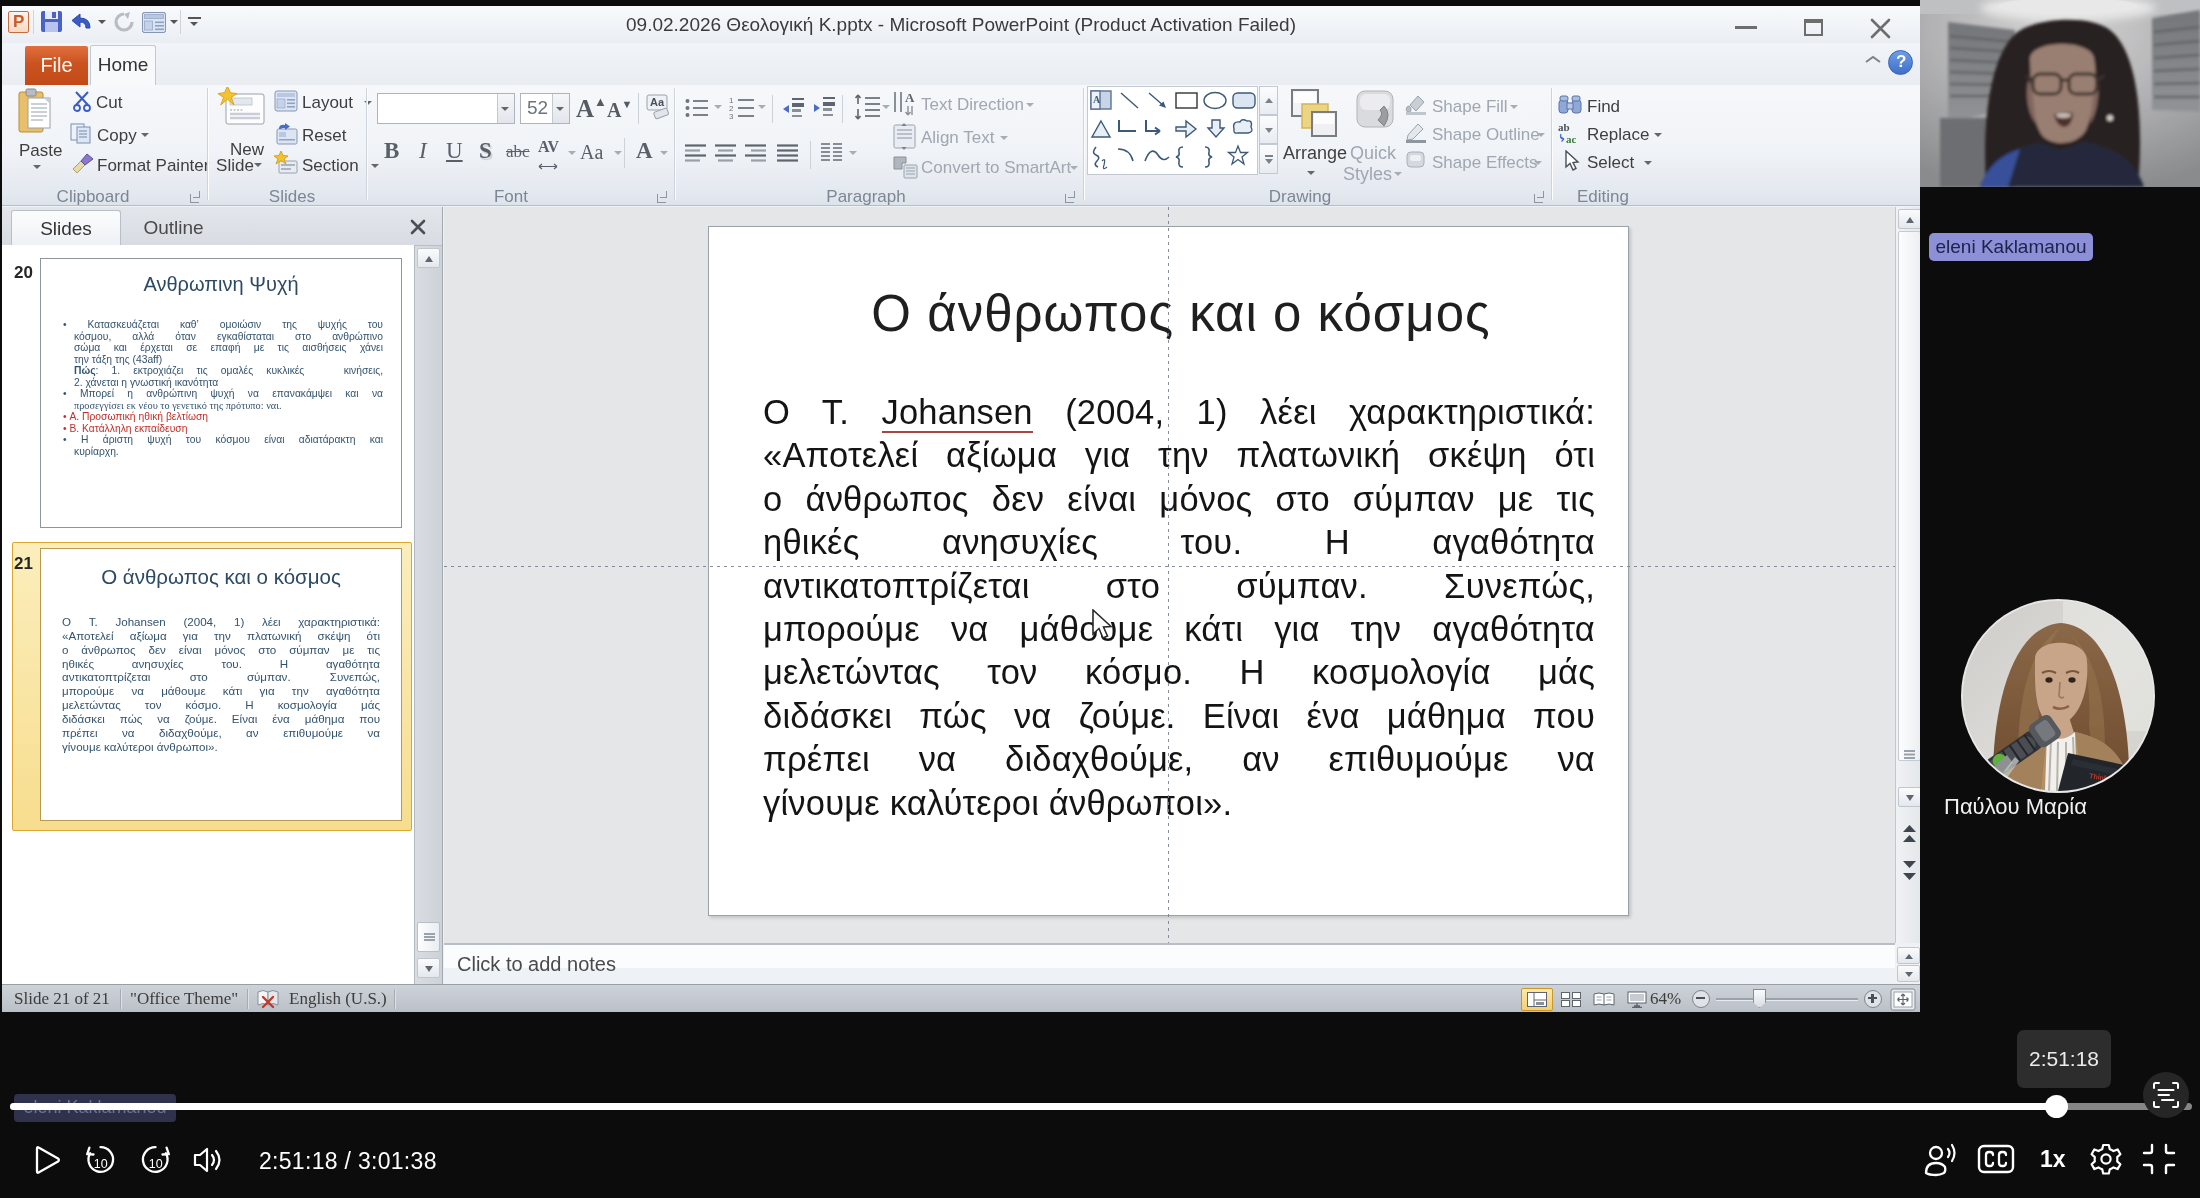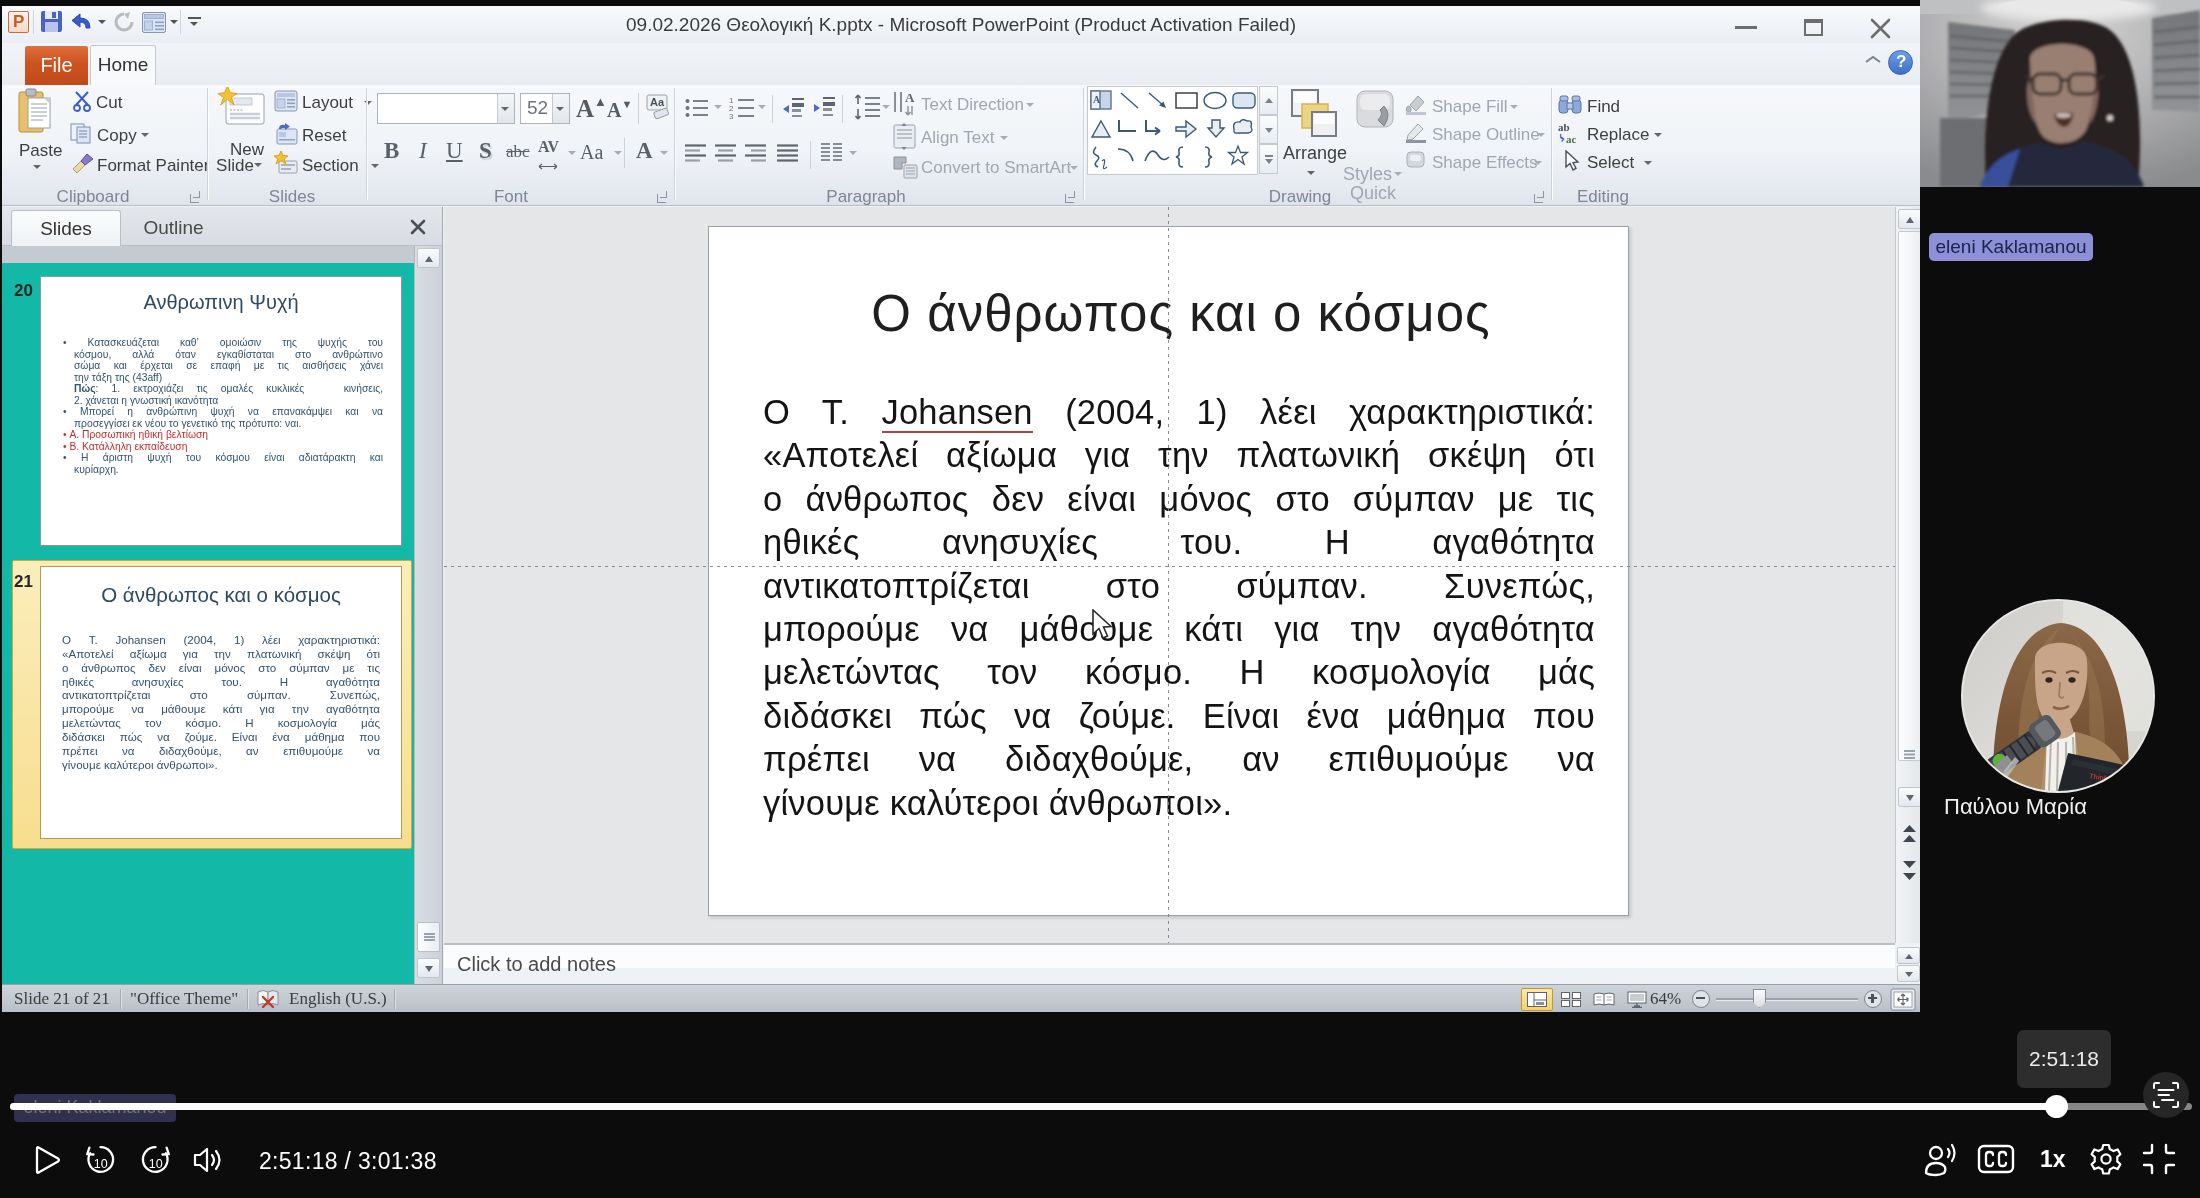--- a/index.html
+++ b/index.html
@@ -28,21 +28,21 @@
 .launch { position:absolute; width:9px; height:9px; border-left:1px solid #8d95a0; border-bottom:1px solid #8d95a0; }
 .launch:after { content:""; position:absolute; left:2px; top:-3px; width:6px; height:6px; border-right:1px solid #8d95a0; border-bottom:1px solid #8d95a0; }
 
 #content { position:absolute; left:0; top:201px; width:100%; height:777px; }
 
 
 #panel { position:absolute; left:0; top:0; width:441px; height:777px; background:#c5cad1; border-right:1px solid #a2a8b0; }
 #paneltabs { position:absolute; left:0; top:0; width:440px; height:39px; background:linear-gradient(#e3e7ec,#d8dce2); border-bottom:1px solid #b9bfc7; }
 #slidestab { position:absolute; left:9px; top:3px; width:110px; height:36px; background:linear-gradient(#fbfcfd,#eef1f4); border:1px solid #b9bfc7; border-bottom:none; border-radius:3px 3px 0 0; font-size:19px; color:#333; text-align:center; line-height:36px; }
 #outlinetab { position:absolute; left:119px; top:3px; width:105px; height:36px; font-size:19px; color:#4a4a4a; text-align:center; line-height:36px; }
-#thumbarea { position:absolute; left:0; top:56px; width:412px; height:872px; background:#14b8a6; }
+#thumbarea { position:absolute; left:0; top:38px; width:412px; height:872px; background:#ffffff; }
 #panelscroll { position:absolute; left:412px; top:39px; width:28px; height:738px; background:linear-gradient(90deg,#d9dde2,#cdd2d8); border-left:1px solid #b2b8c0; }
 
 .thumbnum { position:absolute; font-size:17px; font-weight:700; color:#262626; }
 .thumb { position:absolute; background:#fff; border:1px solid #8f959c; }
 
 
 #editor { position:absolute; left:442px; top:0; width:1451px; height:736px; background:#e5e6e8; }
 #vscroll { position:absolute; left:1893px; top:0; width:27px; height:736px; background:linear-gradient(90deg,#f0f2f4,#e4e7ea); border-left:1px solid #c2c7cd; }
 #notes { position:absolute; left:442px; top:736px; width:1451px; height:25px; background:#fbfcfd; border-top:2px solid #b9bec6; }
 #notescroll { position:absolute; left:1893px; top:738px; width:27px; height:39px; background:#eff1f3; }
@@ -412,21 +412,21 @@
         <rect x="22" y="24" width="24" height="24" fill="#f0f0f2" stroke="#787d83" stroke-width="2"></rect>
         <rect x="24" y="26" width="20" height="10" fill="#fcfcfd"></rect>
       </svg>
       <div class="btext" style="left:1281px;top:58px;font-size:18px;">Arrange</div>
       <div class="dd" style="left:1305px;top:86px;"></div>
       <svg class="abs" style="left:1352px;top:3px;" width="42" height="50" viewBox="0 0 42 50">
         <rect x="3" y="3" width="36" height="36" rx="8" fill="#d9dbde" stroke="#b0b3b8"></rect>
         <rect x="6" y="6" width="30" height="16" rx="6" fill="#ececee"></rect>
         <path d="M30 18 Q38 26 30 38 L24 32 Q30 26 26 22 Z" fill="#9a9da2" stroke="#7e8186"></path>
       </svg>
-      <div class="btextg" style="left:1347px;top:58px;width:48px;text-align:center;font-size:18px;margin-top:40px;">Quick</div>
+      <div class="btextg" style="left:1347px;top:58px;width:48px;text-align:center;font-size:18px;">Quick</div>
       <div class="btextg" style="left:1341px;top:79px;width:48px;text-align:center;font-size:18px;">Styles</div>
       <div class="dd ddg" style="left:1392px;top:87px;"></div>
       <svg class="abs" style="left:1402px;top:8px;" width="24" height="22" viewBox="0 0 24 22">
         <path d="M6 12 L14 3 L20 9 L12 18 Z" fill="#c9ced5" stroke="#9aa2ac"></path>
         <path d="M3 14 Q1 18 4 19 Q7 20 7 16 Q7 14 5 13 Z" fill="#b8bec6" stroke="#9aa2ac"></path>
         <rect x="2" y="19" width="20" height="3" fill="#c0c6cd"></rect>
       </svg>
       <div class="btextg" style="left:1430px;top:12px;">Shape Fill</div>
       <div class="dd ddg" style="left:1508px;top:20px;"></div>
       <svg class="abs" style="left:1402px;top:36px;" width="24" height="22" viewBox="0 0 24 22">
@@ -484,21 +484,21 @@
           <div class="thumb" style="left:38px;top:13px;width:362px;height:270px;">
             <div class="abs" style="left:0;top:14px;width:100%;text-align:center;font-size:20px;color:#2d4a63;">Ανθρωπινη Ψυχή</div>
             <div class="abs" style="left:22px;top:60px;width:320px;font-size:10.3px;color:#33536e;">
               <div class="t20l" style="padding-left:11px;text-indent:-11px;">•&nbsp;Κατασκευάζεται&nbsp;καθ’&nbsp;ομοιώσιν&nbsp;της&nbsp;ψυχής&nbsp;του</div>
               <div class="t20l" style="padding-left:11px;">κόσμου,&nbsp;αλλά&nbsp;όταν&nbsp;εγκαθίσταται&nbsp;στο&nbsp;ανθρώπινο</div>
               <div class="t20l" style="padding-left:11px;">σώμα&nbsp;και&nbsp;έρχεται&nbsp;σε&nbsp;επαφή&nbsp;με&nbsp;τις&nbsp;αισθήσεις&nbsp;χάνει</div>
               <div class="t20l" style="padding-left:11px;text-align:left;text-align-last:left;">την τάξη της (43aff)</div>
               <div class="t20l" style="padding-left:11px;"><b>Πώς</b>:&nbsp;1.&nbsp;εκτροχιάζει&nbsp;τις&nbsp;ομαλές&nbsp;κυκλικές&nbsp;&nbsp;&nbsp;κινήσεις,</div>
               <div class="t20l" style="padding-left:11px;text-align:left;text-align-last:left;">2. χάνεται η γνωστική ικανότητα</div>
               <div class="t20l" style="padding-left:11px;text-indent:-11px;">•&nbsp;Μπορεί&nbsp;η&nbsp;ανθρώπινη&nbsp;ψυχή&nbsp;να&nbsp;επανακάμψει&nbsp;και&nbsp;να</div>
-              <div class="t20l" style="padding-left:11px;text-align:right;text-align-last:left;">προσεγγίσει εκ νέου το γενετικό της πρότυπο: ναι.</div>
+              <div class="t20l" style="padding-left:11px;text-align:right;text-align-last:left;font-family:Liberation Serif, serif;">προσεγγίσει εκ νέου το γενετικό της πρότυπο: ναι.</div>
               <div class="t20l" style="padding-left:11px;text-indent:-11px;text-align:left;text-align-last:left;color:#c03028;">•&nbsp;Α. Προσωπική ηθική βελτίωση</div>
               <div class="t20l" style="padding-left:11px;text-indent:-11px;text-align:left;text-align-last:left;color:#c03028;">•&nbsp;Β. Κατάλληλη εκπαίδευση</div>
               <div class="t20l" style="padding-left:11px;text-indent:-11px;">•&nbsp;Η&nbsp;άριστη&nbsp;ψυχή&nbsp;του&nbsp;κόσμου&nbsp;είναι&nbsp;αδιατάρακτη&nbsp;και</div>
               <div class="t20l" style="padding-left:11px;text-align:left;text-align-last:left;">κυρίαρχη.</div>
             </div>
           </div>
           <div class="abs" style="left:10px;top:297px;width:400px;height:289px;background:linear-gradient(#fbeebc,#f7dd8e);border:1px solid #d9a62e;border-radius:2px;"></div>
           <div class="thumbnum" style="left:12px;top:309px;">21</div>
           <div class="thumb" style="left:38px;top:303px;width:362px;height:273px;border-color:#b89b52;">
             <div class="abs" style="left:0;top:16px;width:100%;text-align:center;font-size:20.5px;color:#2d4a63;">Ο άνθρωπος και ο κόσμος</div>

